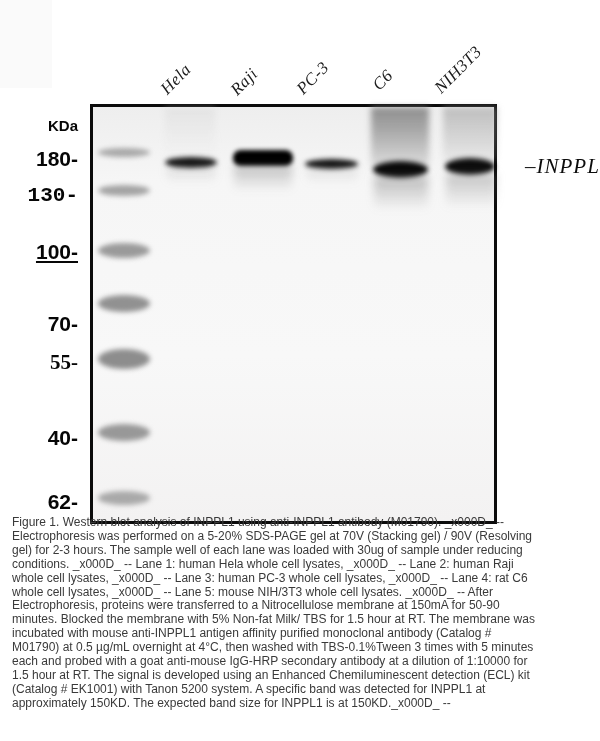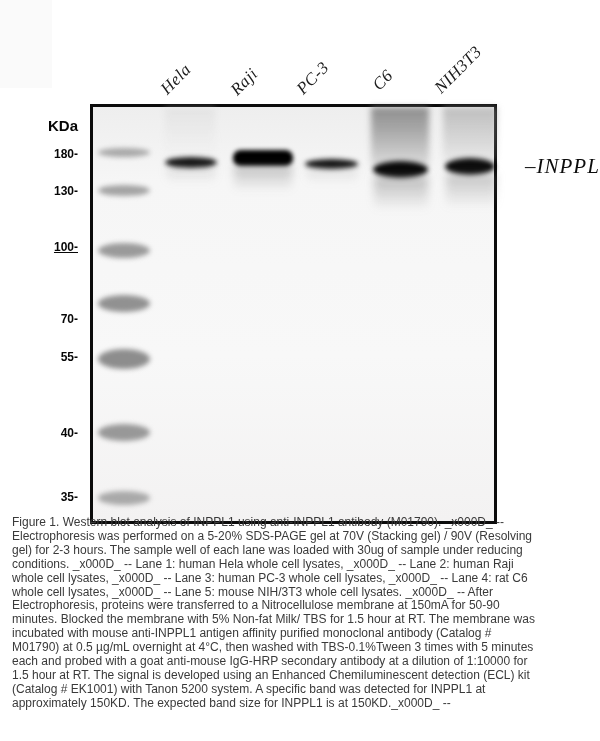--- a/index.html
+++ b/index.html
@@ -40,25 +40,25 @@
   .fd-raji{left:141px;top:58px;width:58px;height:26px;
     background:linear-gradient(180deg,rgba(80,80,80,.32),rgba(120,120,120,0));}
   .fd-pc3{left:214px;top:61px;width:50px;height:15px;
     background:linear-gradient(180deg,rgba(130,130,130,.20),rgba(160,160,160,0));}
   .fd-c6{left:281px;top:69px;width:54px;height:34px;
     background:linear-gradient(180deg,rgba(105,105,105,.42),rgba(140,140,140,0));}
   .fd-nih{left:353px;top:67px;width:50px;height:34px;
     background:linear-gradient(180deg,rgba(115,115,115,.38),rgba(150,150,150,0));}
   
   .markers{position:absolute;left:24px;top:0;width:54px;height:520px;}
-  .mk{position:absolute;right:0;font-weight:bold;color:#060606;font-size:12px;
+  .mk{position:absolute;right:0;font-weight:bold;color:#060606;font-size:21px;
       font-family:"Liberation Sans",sans-serif;letter-spacing:0px;white-space:nowrap;}
   .mk-unit{top:117px;font-size:15px;}
-  .mk-180{top:147px;} .mk-130{top:184px;} .mk-100{top:240px;text-decoration:underline;} .mk-70{top:296px;margin-top:16px;}
-  .mk-55{top:350px;} .mk-40{top:426px;text-align:right;} .mk-35{top:490px;}
+  .mk-180{top:147px;} .mk-130{top:184px;font-family:Liberation Mono, monospace;} .mk-100{top:240px;text-decoration:underline;} .mk-70{top:296px;margin-top:16px;}
+  .mk-55{top:350px;font-family:Liberation Serif, serif;} .mk-40{top:426px;text-align:right;} .mk-35{top:490px;}
   
   .lane{position:absolute;height:18px;line-height:18px;
         font-family:"Liberation Serif",serif;font-style:italic;font-size:17px;color:#1c1c1c;
         letter-spacing:0.5px;transform:rotate(-45deg);transform-origin:0 100%;white-space:nowrap;}
   .lane-1{left:170px;top:80px;} .lane-2{left:240px;top:81px;} .lane-3{left:306px;top:80px;}
   .lane-4{left:382px;top:76px;} .lane-5{left:444px;top:79px;}
   
   .target{position:absolute;left:485px;top:154px;
           font-family:"Liberation Serif",serif;font-style:italic;font-size:21px;color:#0c0c0c;
           letter-spacing:1px;white-space:nowrap;margin-left:40px;}
@@ -81,21 +81,21 @@
   <div class="lane lane-5">NIH3T3</div>
 
   <div class="markers">
     <span class="mk mk-unit">KDa</span>
     <span class="mk mk-180">180-</span>
     <span class="mk mk-130">130-</span>
     <span class="mk mk-100">100-</span>
     <span class="mk mk-70">70-</span>
     <span class="mk mk-55">55-</span>
     <span class="mk mk-40">40-</span>
-    <span class="mk mk-35">35-</span>
+    <span class="mk mk-35">62-</span>
   </div>
 
   <div class="blot">
 
     <div class="band lb lb180"></div>
     <div class="band lb lb130"></div>
     <div class="band lb lb100"></div>
     <div class="band lb lb70"></div>
     <div class="band lb lb55"></div>
     <div class="band lb lb40"></div>

